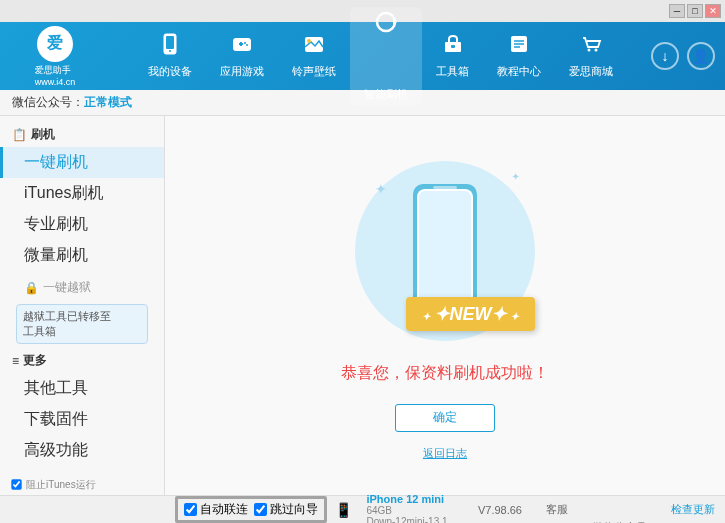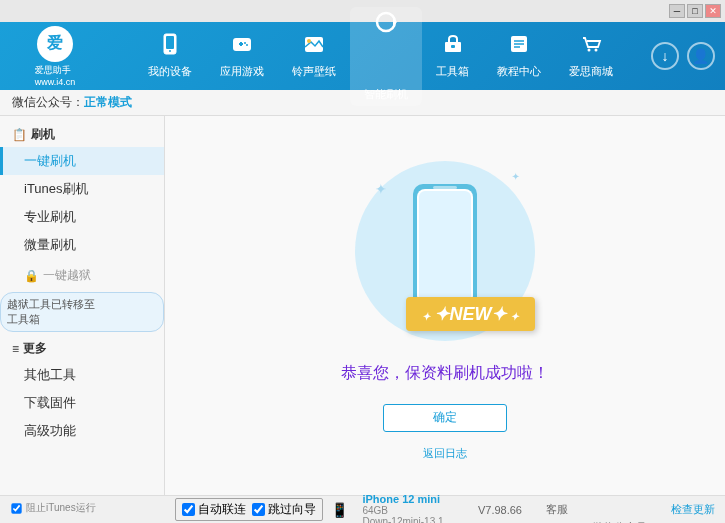--- a/index.html
+++ b/index.html
@@ -134,21 +134,21 @@
       overflow-y: auto;
       padding-top: 6px;
     }
     .sidebar-section {
       margin-bottom: 4px;
     }
     .sidebar-item {
       padding: 5px 16px 5px 24px;
       color: #333;
       cursor: pointer;
-      font-size: 13px;
+      font-size: 16px;
     }
     .sidebar-item.active {
       background: #e0f0fa;
       color: #1a9fd9;
       border-left: 3px solid #1a9fd9;
       padding-left: 21px;
     }
     .sidebar-section-header {
       padding: 4px 12px;
       color: #333;
@@ -160,24 +160,24 @@
     }
     .sidebar-disabled {
       padding: 4px 12px 4px 24px;
       color: #999;
       font-size: 12px;
       display: flex;
       align-items: center;
       gap: 4px;
     }
     .sidebar-note {
-      margin: 4px 0;
+      margin: 4px 16px;
       background: #e8f4fc;
       border: 1px solid #b8d8f0;
-      border-radius: 13px;
+      border-radius: 4px;
       padding: 4px 6px;
       font-size: 11px;
       color: #555;
     }
 
     
     .content-area {
       flex: 1;
       background: #f9f9f9;
       display: flex;
@@ -250,43 +250,44 @@
     .sparkle-tr {
       position: absolute;
       top: 20px;
       right: 25px;
       color: #a8d8f0;
       font-size: 10px;
     }
 
     .success-text {
       font-size: 16px;
-      color: #6d28d9;
+      color: #ef4444;
       margin-top: 12px;
       font-weight: normal;
     }
     .confirm-btn {
       margin-top: 20px;
-      width: 124px;
+      width: 100px;
       height: 28px;
       background: white;
       border: 1px solid #1a9fd9;
       border-radius: 3px;
       color: #1a9fd9;
       font-size: 12px;
       cursor: pointer;
       display: flex;
       align-items: center;
       justify-content: center;
     }
     .return-link {
       margin-top: 14px;
       color: #1a9fd9;
       font-size: 11px;
       cursor: pointer;
+      text-decoration: underline;
     }
     .checkbox-item {
       display: flex;
       align-items: center;
       gap: 3px;
       cursor: pointer;
     }
     .checkbox-item input {
       cursor: pointer;
     }
@@ -312,45 +313,45 @@
     }
     .bottom-device-section {
       display: flex;
       align-items: center;
       gap: 6px;
     }
     .bottom-checkboxes {
       display: flex;
       gap: 6px;
       align-items: flex-start;
-      border: 1px solid #a3a3a3;
+      border: 3px solid #a3a3a3;
       padding: 2px 6px;
       border-radius: 2px;
     }
     .bottom-device-info {
       display: flex;
       flex-direction: column;
       margin-left: 8px;
     }
     .version-info {
       margin-left: auto;
       display: flex;
       align-items: center;
       gap: 24px;
       font-size: 11px;
       color: #666;
     }
     .itunes-run {
       position: absolute;
       left: 0;
-      bottom: 8px;
+      bottom: 17px;
       width: 165px;
       height: 28px;
       display: flex;
-      align-items: flex-end;
+      align-items: flex-start;
       padding-left: 10px;
       font-size: 10px;
       color: #888;
       gap: 3px;
     }
   </style>
 </head>
 <body>
 
 <div class="title-bar">

